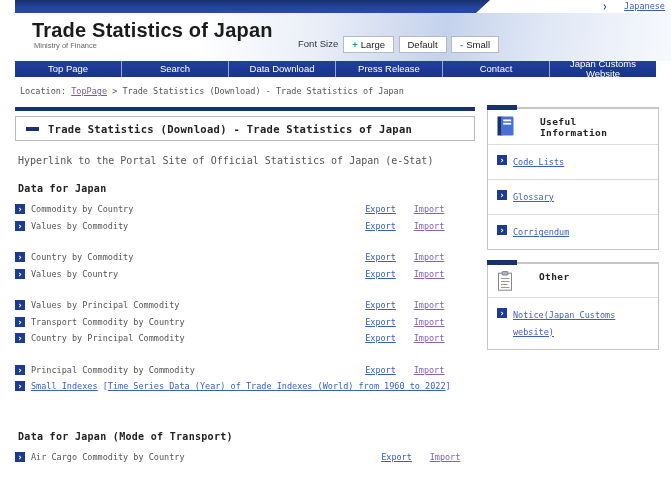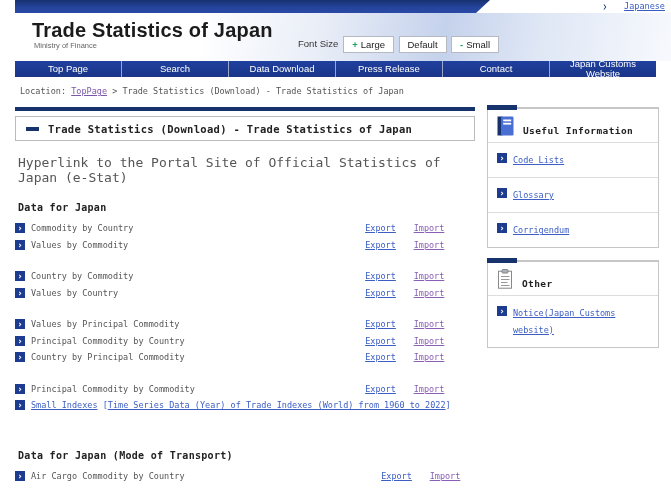--- a/index.html
+++ b/index.html
@@ -46,21 +46,21 @@
   
   .content { display:flex; margin:11px 0 0 15px; }
   .main { width:460px; }
   .sidebar { width:172px; margin-left:12px; }
 
   
   .page-heading-bar { height:4px; background:#17336e; }
   .page-heading-box { margin-top:5px; border:1px solid #bbb; height:25px; display:flex; align-items:center; padding-left:10px; }
   .dash-icon { width:13px; height:4px; background:#17336e; margin-right:9px; }
   .page-heading { font-size:10.5px; font-weight:bold; color:#222; letter-spacing:.3px; }
-  .intro { margin:14px 0 0 3px; font-size:13px; color:#555; }
+  .intro { margin:14px 0 0 3px; font-size:10px; color:#555; }
 
   
   .section { margin-top:17px; }
   .section.shifted { margin-top:36px; }
   .section-heading { font-size:10px; font-weight:bold; color:#222; margin-bottom:7px; margin-left:3px; letter-spacing:.3px; }
   .group { margin-bottom:15px; }
   .group:last-child { margin-bottom:0; }
   .data-row { display:flex; align-items:center; height:16.5px; font-size:8.5px; color:#555; }
   .section .rows-pad { padding-right:16px; }
   .section.shifted .rows-pad { padding-right:0; }
@@ -70,21 +70,21 @@
   .row-label { flex:1; }
   .col { flex:0 0 60px; text-align:center; }
   .export-link { color:#3c5ec5; text-decoration:underline; cursor:pointer;padding-left:23px; }
   .import-link { color:#8a5fb5; text-decoration:underline; cursor:pointer; }
   .links-line { flex:1; color:#3c5ec5; }
   .links-line a { color:#3c5ec5; text-decoration:underline; cursor:pointer; }
 
   
   .side-box { position:relative; border:1px solid #c6c6c6; border-top:2px solid #c6c6c6; background:#fff; margin-bottom:12px; }
   .side-box::before { content:""; position:absolute; left:-1px; top:-4px; width:30px; height:5px; background:#17336e; }
-  .side-box-head { display:flex; align-items:flex-end; gap:9px; padding:7px 9px 6px 9px; border-bottom:1px solid #ddd; }
+  .side-box-head { display:flex; align-items:flex-start; gap:26px; padding:7px 9px 6px 9px; border-bottom:1px solid #ddd; }
   .side-title { font-size:9.5px; font-weight:bold; color:#222; letter-spacing:.4px; }
   .side-icon svg { display:block; }
   .side-item { display:flex; align-items:flex-start; padding:9px 9px; border-bottom:1px solid #ddd; }
   .side-item:last-child { border-bottom:none; }
   .side-item .arrow-icon { margin-top:1px; }
   .side-link { font-size:8.5px; color:#3c5ec5; text-decoration:underline; cursor:pointer; line-height:1.9; }
 </style>
 </head>
 <body>
 
@@ -203,21 +203,21 @@
               <div class="group">
   <div class="data-row">
     <span class="arrow-icon"></span>
     <span class="row-label">Values by Principal Commodity</span>
     <span class="col"><a class="export-link">Export</a></span>
     <span class="col"><a class="import-link">Import</a></span>
   </div>
 
   <div class="data-row">
     <span class="arrow-icon"></span>
-    <span class="row-label">Principal Commodity by Country</span>
+    <span class="row-label">Transport Commodity by Country</span>
     <span class="col"><a class="export-link">Export</a></span>
     <span class="col"><a class="import-link">Import</a></span>
   </div>
 
   <div class="data-row">
     <span class="arrow-icon"></span>
     <span class="row-label">Country by Principal Commodity</span>
     <span class="col"><a class="export-link">Export</a></span>
     <span class="col"><a class="import-link">Import</a></span>
   </div>

